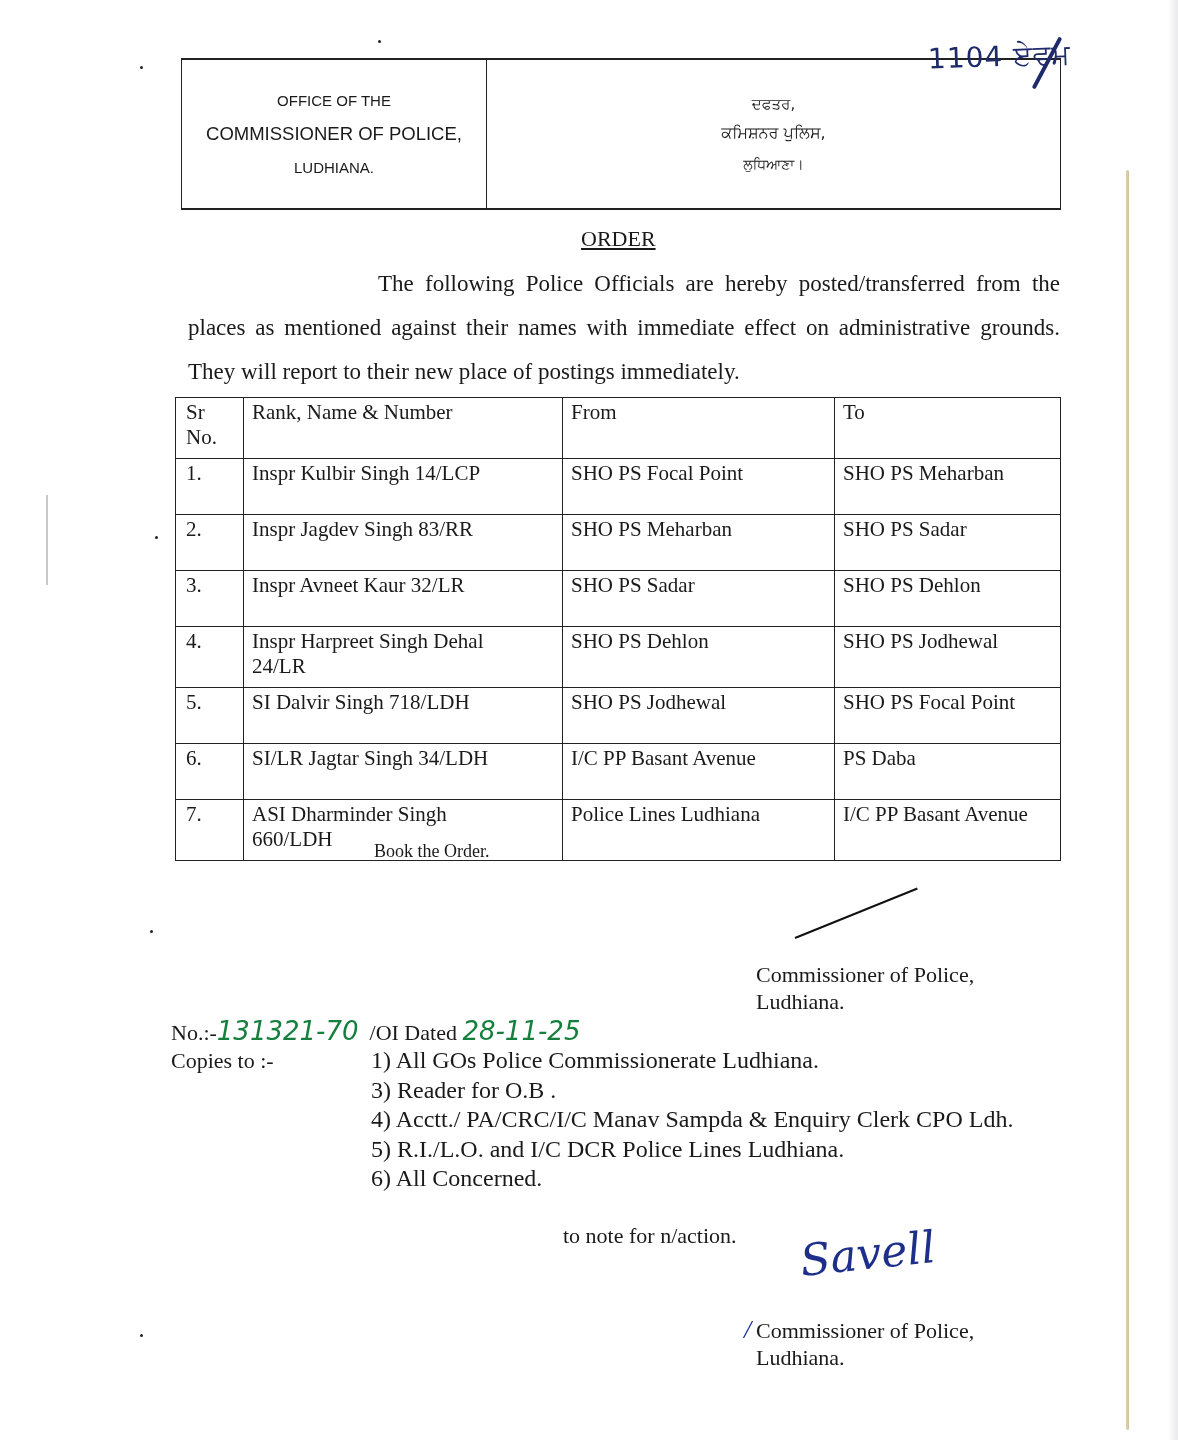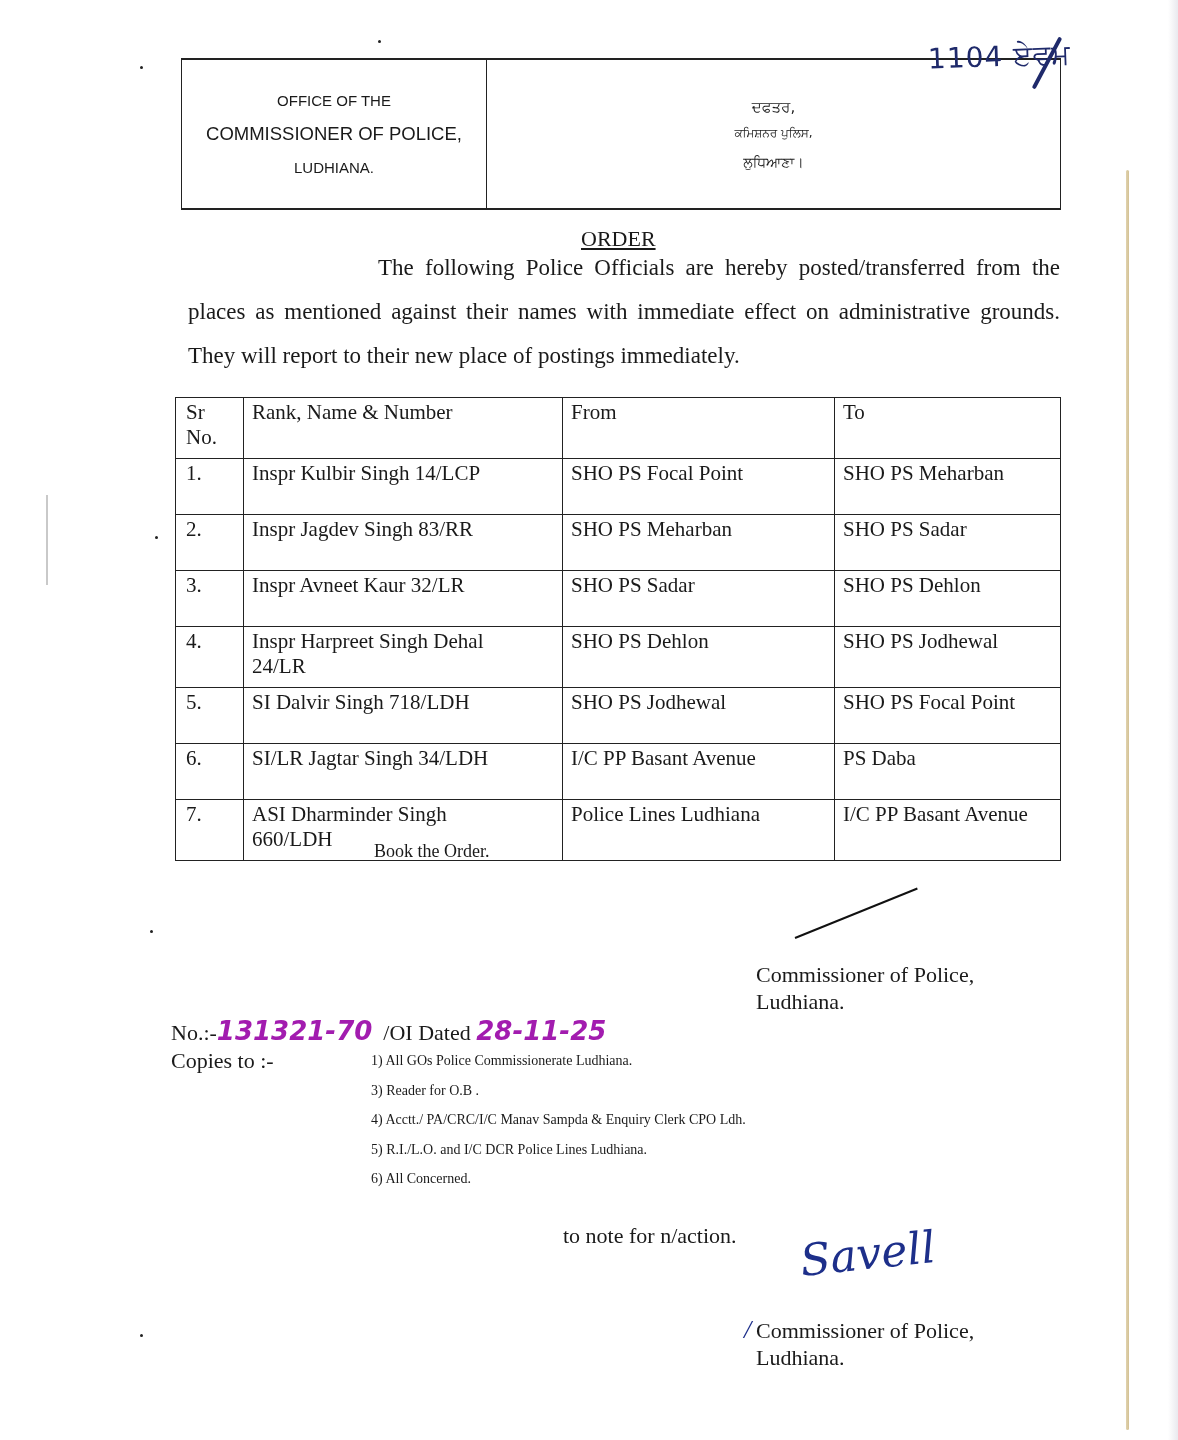--- a/index.html
+++ b/index.html
@@ -20,21 +20,21 @@
     display: flex; }
   .hcell { display: flex; flex-direction: column; align-items: center; justify-content: center; text-align: right; }
   .hcell + .hcell { border-left: 1.5px solid #222; }
   .hcell.left { width: 304px; font-family: "Liberation Sans", "DejaVu Sans", sans-serif; font-size: 15px; }
   .hcell.left .l1 { font-size: 15px; margin-bottom: 14px; }
   .hcell.left .l2 { font-size: 18.5px; margin-bottom: 14px; }
   .hcell.left .l3 { font-size: 15px; }
   .hcell.mid { width: 288px; }
   .hcell.right { flex: 1; font-family: "DejaVu Sans", sans-serif; }
   .hcell.right .r1 { font-size: 15px; margin-bottom: 10px; }
-  .hcell.right .r2 { font-size: 12px; margin-bottom: 14px; }
+  .hcell.right .r2 { font-size: 16px; margin-bottom: 14px; }
   .hcell.right .r3 { font-size: 14px; }
   .emblem { width: 60px; height: 62px; margin-bottom: 12px; }
   .mid-caption { font-family: "DejaVu Sans", sans-serif; font-size: 14px; }
 
   .ink-number { position: absolute; left: 928px; top: 40px; color: #1f2a6b;
     font-family: "DejaVu Sans", sans-serif; font-size: 28px; letter-spacing: 1px; transform: rotate(-2deg); }
   .ink-tick { position: absolute; left: 1045px; top: 34px; width: 4px; height: 58px; background: #1f2a6b;
     transform: rotate(28deg); border-radius: 2px; }
 
   
@@ -53,23 +53,23 @@
   .c1 { width: 302px; }
   .c2 { width: 255px; }
 
   .book-order { position: absolute; left: 374px; top: 841px; font-size: 18px; }
 
   .sig-line { position: absolute; left: 795px; top: 937px; width: 132px; height: 2px; background: #111;
     transform: rotate(-22deg); transform-origin: left center; }
   .signatory { position: absolute; left: 756px; font-size: 22px; line-height: 27px; }
 
   .ref-line { position: absolute; left: 171px; top: 1016px; font-size: 22px; }
-  .red-ink { color: #a21caf; font-family: "DejaVu Sans", sans-serif; font-size: 26px; font-style: italic; font-weight: bold; }
+  .red-ink { color: #15803d; font-family: "DejaVu Sans", sans-serif; font-size: 26px; font-style: italic; }
   .copies-label { position: absolute; left: 171px; top: 1048px; font-size: 22px; }
-  .copies-list { position: absolute; left: 371px; top: 1046px; font-size: 14px; line-height: 29.5px; margin: 0; padding: 0; list-style: none; }
+  .copies-list { position: absolute; left: 371px; top: 1046px; font-size: 24px; line-height: 29.5px; margin: 0; padding: 0; list-style: none; }
   .note { position: absolute; left: 563px; top: 1223px; font-size: 22px; }
   .blue-sign { position: absolute; left: 800px; top: 1228px; color: #1d2f8a;
     font-family: "DejaVu Serif", serif; font-style: italic; font-size: 44px; transform: rotate(-6deg); }
   .slash { position: absolute; left: 744px; top: 1315px; color: #1d2f8a; font-size: 26px; font-style: italic; }
 </style>
 </head>
 <body>
 
 <div class="page-shadow-right"></div>
 <div class="page-edge"></div>
@@ -89,21 +89,21 @@
   <div class="hcell right">
     <div class="r1">ਦਫਤਰ,</div>
     <div class="r2">ਕਮਿਸ਼ਨਰ ਪੁਲਿਸ,</div>
     <div class="r3">ਲੁਧਿਆਣਾ।</div>
   </div>
 </div>
 <div class="ink-number">1104 ਏਵਮ</div>
 <div class="ink-tick"></div>
 
 <div class="order-title">ORDER</div>
-<div class="para" style="top:246px"><span class="indent"></span><span>The following Police Officials are hereby posted/transferred from the places as mentioned against their names with immediate effect on administrative grounds. They will report to their new place of postings immediately.</span></div>
+<div class="para" style="top:262px"><span class="indent"></span><span>The following Police Officials are hereby posted/transferred from the places as mentioned against their names with immediate effect on administrative grounds. They will report to their new place of postings immediately.</span></div>
 
 <table class="posting-table">
   <tbody>
       <tr class="hdr">
     <th class="c0"><span>Sr</span><br><span>No.</span></th>
     <th class="c1">Rank, Name &amp; Number</th>
     <th class="c2">From</th>
     <th>To</th>
   </tr>
   <tr>

